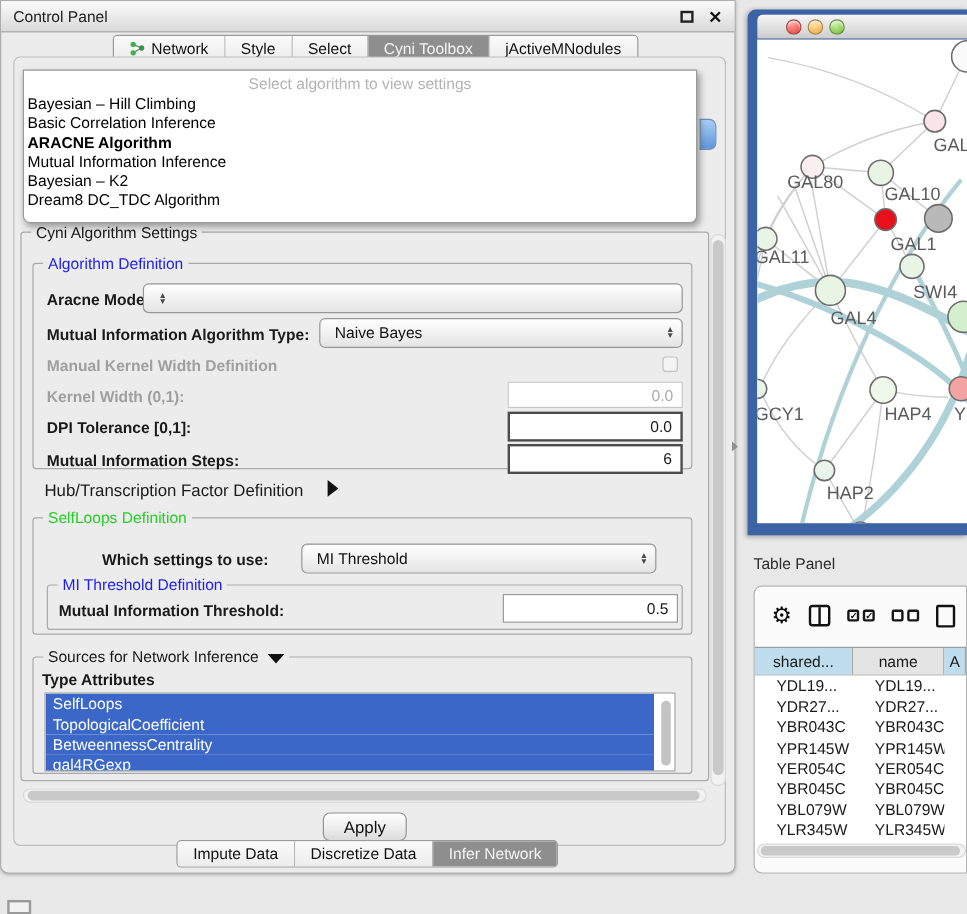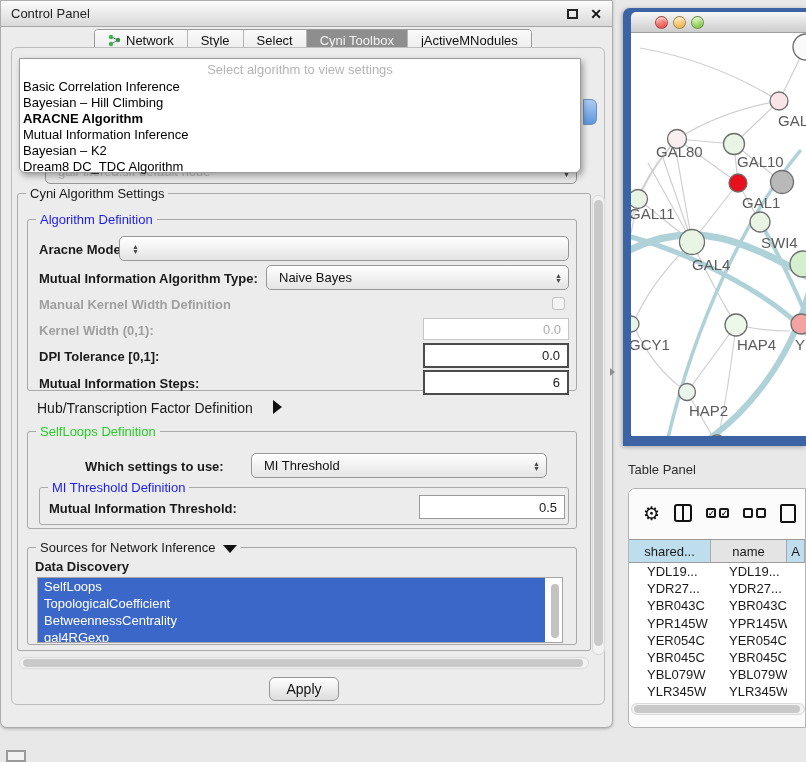--- a/index.html
+++ b/index.html
@@ -21,21 +21,21 @@
   .tabbar { display:flex; height:23px; border:1px solid #9a9a9a; border-radius:4px; overflow:hidden; background:#f4f4f4; }
   .tab { display:flex; align-items:center; padding:0 13px; font-size:13px; border-right:1px solid #b5b5b5; background:linear-gradient(#fafafa,#ececec); color:#111; }
   .tab:last-child { border-right:none; }
   .tab.selected { background:#8e8e8e; color:#f4f4f4; }
   .net-icon { width:13px; height:13px; margin-right:5px; }
 
   .content-panel { left:10px; top:46px; width:594px; height:658px; background:#ececec;
     border:1px solid #bdbdbd; border-radius:6px; }
 
   
-  .dd { left:18px; top:57px; width:562px; height:115px; background:#ffffff;
+  .dd { left:18px; top:57px; width:562px; height:128px; background:#ffffff;
     border:1px solid #9b9b9b; border-radius:0 0 6px 6px; box-shadow:2px 3px 6px rgba(0,0,0,.35); z-index:30; }
   .dd-header { text-align:center; color:#b4b4b4; font-size:13px; padding-top:3px; height:20px; }
   .dd-item { font-size:13px; height:16px; line-height:16px; padding-left:3px; color:#000; }
   .dd-item.bold { font-weight:bold; }
 
   .combo { height:25px; border:1px solid #979797; border-radius:5px;
     background:linear-gradient(#ffffff,#e4e4e4); display:flex; align-items:center;
     padding:0 6px 0 12px; font-size:13px; color:#111; }
   .combo .lbl { flex:1; }
   .stepper { display:flex; flex-direction:column; align-items:center; color:#4a4a4a; font-size:7px; line-height:5px; }
@@ -152,22 +152,22 @@
     <span class="lbl">galFiltered.sif default node</span>
     <span class="stepper">
         <span>▲</span>
         <span>▼</span>
       </span>
   </div>
   <div class="abs aqua-sliver"></div>
 
   <div class="abs dd">
     <div class="dd-header">Select algorithm to view settings</div>
+    <div class="dd-item">Bayesian – Hill Climbing</div>
     <div class="dd-item">Basic Correlation Inference</div>
-    <div class="dd-item">Bayesian – Hill Climbing</div>
     <div class="dd-item bold">ARACNE Algorithm</div>
     <div class="dd-item">Mutual Information Inference</div>
     <div class="dd-item">Bayesian – K2</div>
     <div class="dd-item">Dream8 DC_TDC Algorithm</div>
   </div>
 
   <div class="abs grp" style="left:16px; top:192px; width:574px; height:458px;">
     <span class="grp-title">Cyni Algorithm Settings</span>
   </div>
 
@@ -229,37 +229,50 @@
   <div class="abs field" style="left:418px; top:494px; width:146px; height:24px;">
     <span>0.5</span>
   </div>
 
   <div class="abs grp" style="left:26px; top:546px; width:550px; height:98px;">
     <span class="grp-title">
       <span>Sources for Network Inference</span>
       <span style="display:inline-block; width:0; height:0; border-top:8px solid #111; border-left:7px solid transparent; border-right:7px solid transparent; vertical-align:middle; margin-left:4px;"></span>
     </span>
   </div>
-  <span class="abs rowlabel" style="left:34px; top:558px;">Data Discovery</span>
+  <span class="abs rowlabel" style="left:34px; top:558px;">Type Attributes</span>
   <div class="abs listbox" style="left:36px; top:576px; width:526px; height:66px;">
     <div class="list-item list-sel">SelfLoops</div>
     <div class="list-item list-sel">TopologicalCoefficient</div>
     <div class="list-item list-sel">BetweennessCentrality</div>
     <div class="list-item list-sel">gal4RGexp</div>
     <div class="vscroll-thumb" style="position:absolute; left:513px; top:6px; width:8px; height:54px; position:absolute;"></div>
   </div>
 
   <div class="abs scroll-track" style="left:18px; top:656px; width:570px; height:12px;">
     <div class="scroll-thumb" style="position:absolute; left:3px; top:1px; width:560px; height:8px;"></div>
   </div>
 
   <div class="abs apply-btn" style="left:268px; top:676px; width:70px;">
     <span>Apply</span>
   </div>
 
+  <div class="abs" style="left:146px; top:699px;">
+    <div class="tabbar">
+      <div class="tab">
+        <span>Impute Data</span>
+      </div>
+      <div class="tab">
+        <span>Discretize Data</span>
+      </div>
+      <div class="tab selected">
+        <span>Infer Network</span>
+      </div>
+    </div>
+  </div>
 </div>
 
 <div class="abs mini-square"></div>
 <div class="abs splitter-arrow"></div>
 
 <div class="abs net-window">
   <div class="net-titlebar">
     <span class="light" style="background:radial-gradient(circle at 40% 35%, #ff9a94, #dd3d35);"></span>
     <span class="light" style="background:radial-gradient(circle at 40% 35%, #ffe09a, #e8a43a);"></span>
     <span class="light" style="background:radial-gradient(circle at 40% 35%, #c8f0a0, #6cb72e);"></span>

